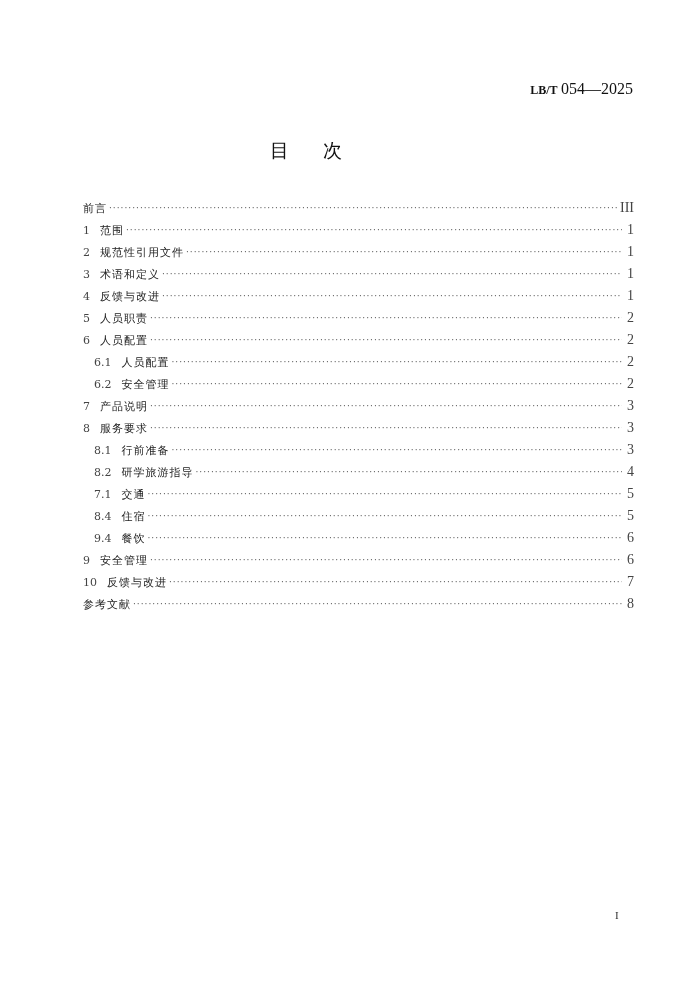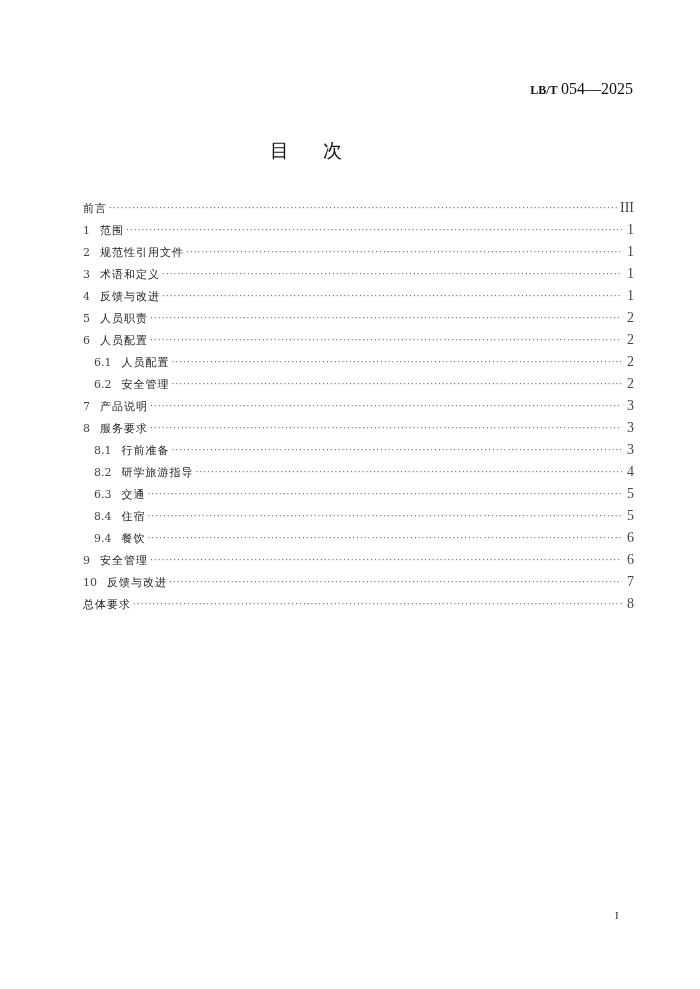--- a/index.html
+++ b/index.html
@@ -186,21 +186,21 @@
     <span class="toc-leader"></span>
     <span class="toc-page">3</span>
   </div>
   <div class="toc-row sub">
     <span class="toc-num">8.2</span>
     <span class="toc-label">研学旅游指导</span>
     <span class="toc-leader"></span>
     <span class="toc-page">4</span>
   </div>
   <div class="toc-row sub">
-    <span class="toc-num">6.3</span>
+    <span class="toc-num">7.1</span>
     <span class="toc-label">交通</span>
     <span class="toc-leader"></span>
     <span class="toc-page">5</span>
   </div>
   <div class="toc-row sub">
     <span class="toc-num">8.4</span>
     <span class="toc-label">住宿</span>
     <span class="toc-leader"></span>
     <span class="toc-page">5</span>
   </div>
@@ -216,19 +216,19 @@
     <span class="toc-leader"></span>
     <span class="toc-page">6</span>
   </div>
   <div class="toc-row">
     <span class="toc-num">10</span>
     <span class="toc-label">反馈与改进</span>
     <span class="toc-leader"></span>
     <span class="toc-page">7</span>
   </div>
   <div class="toc-row">
-    <span class="toc-label">总体要求</span>
+    <span class="toc-label">参考文献</span>
     <span class="toc-leader"></span>
     <span class="toc-page">8</span>
   </div>
 </div>
 
 <div class="footer-page">I</div>
 
 </body></html>

